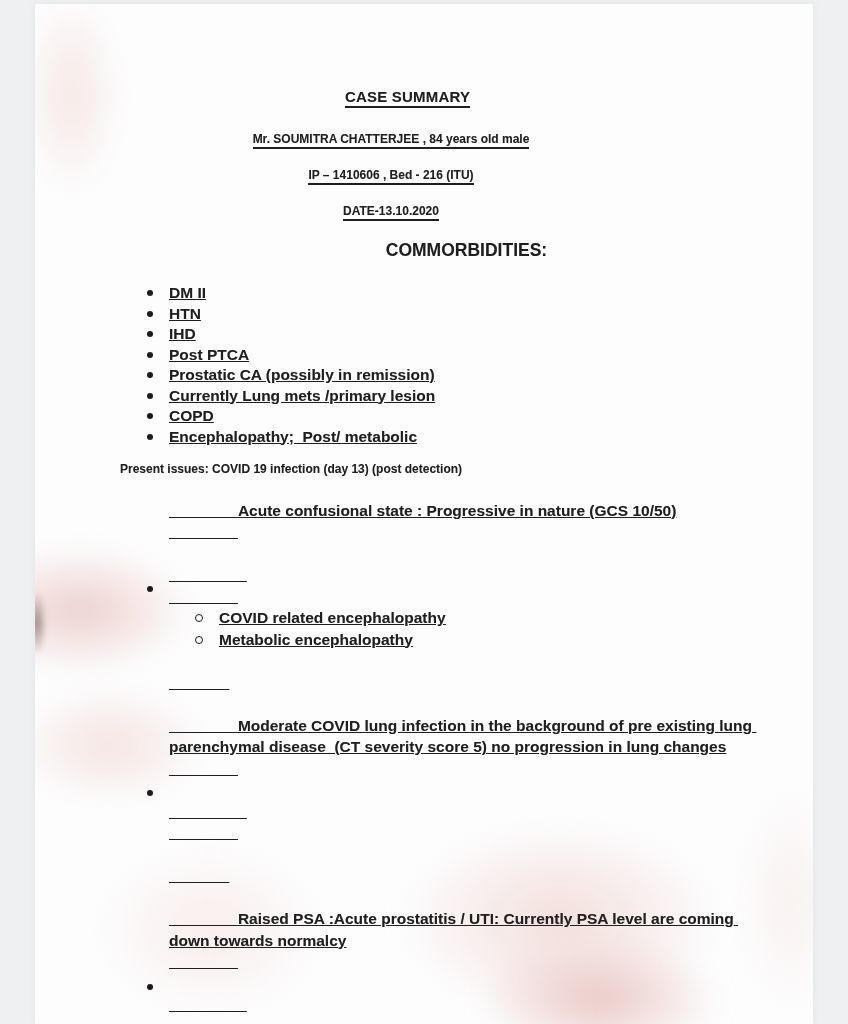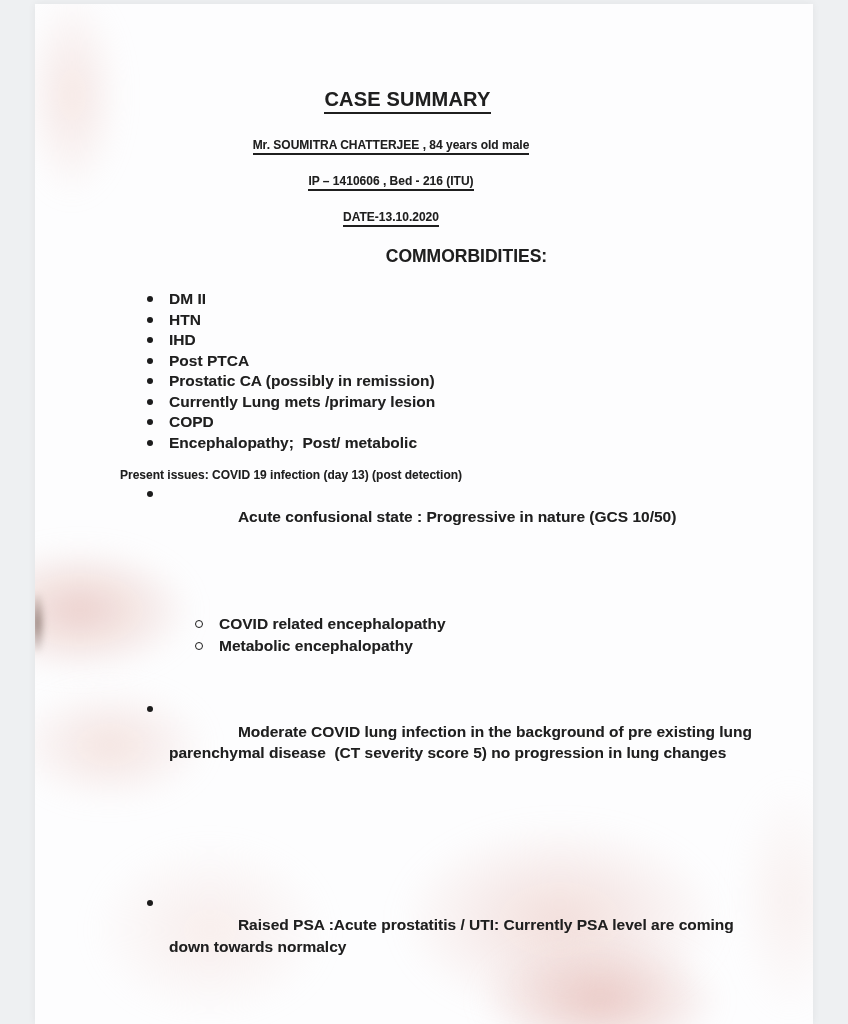--- a/index.html
+++ b/index.html
@@ -52,38 +52,38 @@
     position: relative;
     color: #1f1f1f;
     font-weight: 700;
     text-shadow: 0 0 0.6px rgba(30,30,30,0.30);
   }
   .doc-header {
     width: 712px;
     text-align: center;
     padding-top: 84px;
   }
-  .title-line { font-size: 20px;  margin-bottom: 24px; letter-spacing: 0.2px; margin-left: 33px; }
+  .title-line { font-size: 15px;  margin-bottom: 24px; letter-spacing: 0.2px; margin-left: 33px; }
   .sub-line   { font-size: 12px; margin-bottom: 19px; }
   .u {
     display: inline-block;
     border-bottom: 2px solid #1f1f1f;
     padding-bottom: 1px;
     white-space: pre-wrap;
   }
   .sec-heading   { font-size: 17.5px; margin: 10px 0 0 85px; text-align: center; }
   .sec-heading-2 { font-size: 12px; margin: 15px 0 2px 85px; white-space: pre-wrap; }
 
-  ul { list-style: none; margin: 0; padding: 0; }
+  ul { list-style: none; margin: 0; padding: 0; text-decoration: underline; }
   .list-comorb  { margin-top: 22px; }
   .list-present { margin-top: 2px; }
 
   .li1 { display: flex; align-items: flex-start; font-size: 15.5px; }
   .list-comorb  .li1 { line-height: 20.5px; }
-  .list-present .li1 { line-height: 21.5px; }
+  .list-present .li1 { line-height: 21.5px; align-items: center; }
 
   .dot {
     flex: 0 0 auto;
     width: 6px; height: 6px;
     border-radius: 50%;
     background: #1c1c1c;
     margin: 7px 0 0 112px;
   }
   .li1 > .txt, .liwrap {
     margin-left: 16px;

